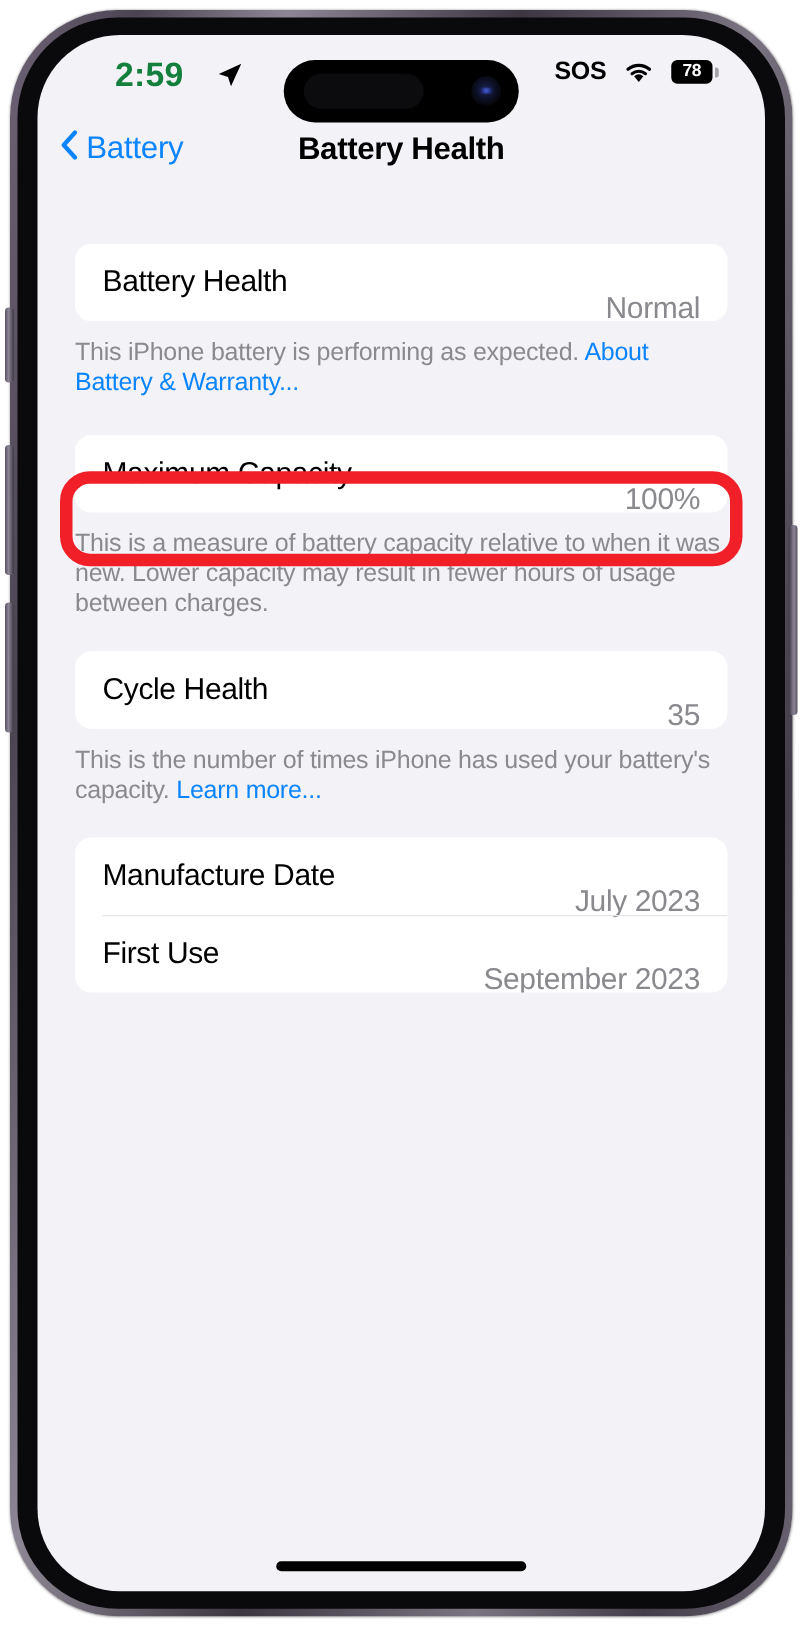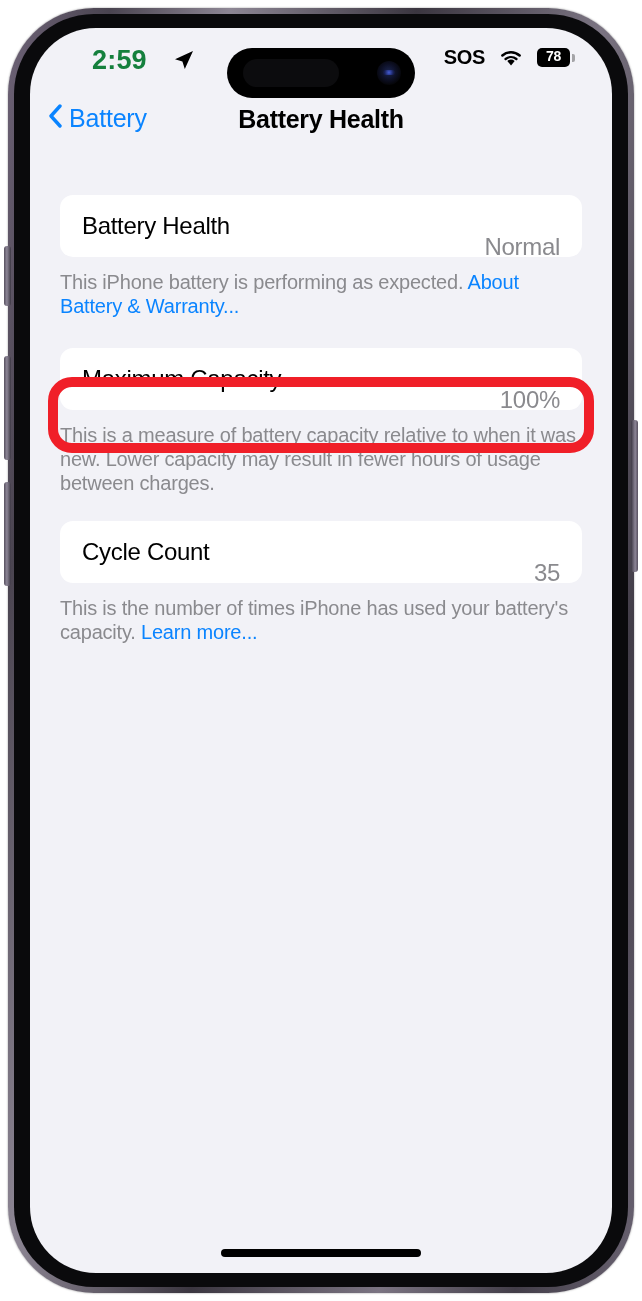--- a/index.html
+++ b/index.html
@@ -327,29 +327,39 @@
         </div>
       </div>
       <div class="footer">
         <span>This is a measure of battery capacity relative to when it was new. Lower capacity may result in fewer hours of usage between charges.</span>
       </div>
 
       <div class="gap-md"></div>
 
       <div class="group">
         <div class="row">
-          <span class="row-label">Cycle Count</span>
+          <span class="row-label">Cycle Health</span>
           <span class="row-value">35</span>
         </div>
       </div>
       <div class="footer">
         <span>This is the number of times iPhone has used your battery's capacity. </span><span class="link">Learn more...</span>
       </div>
 
       <div class="gap-md"></div>
 
+      <div class="group">
+        <div class="row">
+          <span class="row-label">Manufacture Date</span>
+          <span class="row-value">July 2023</span>
+        </div>
+        <div class="row">
+          <span class="row-label">First Use</span>
+          <span class="row-value">September 2023</span>
+        </div>
+      </div>
 
       <div class="annot-ring"></div>
     </div>
 
     <div class="home-indicator"></div>
   </div>
 </div>
 
 </body></html>

